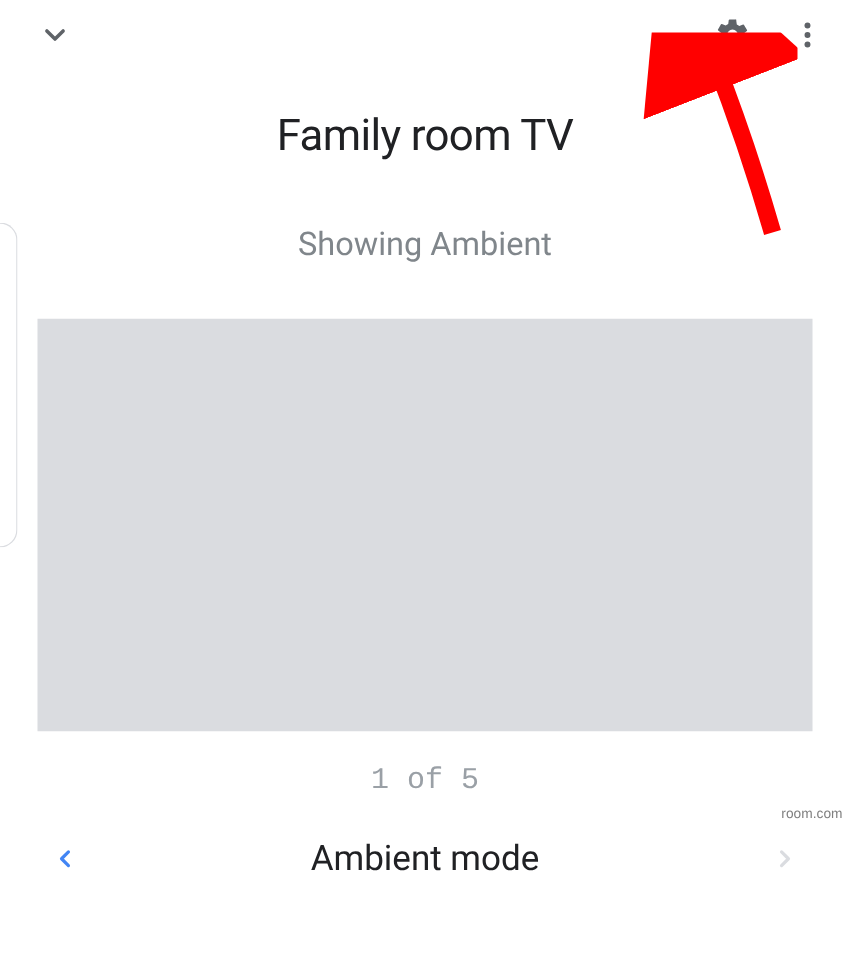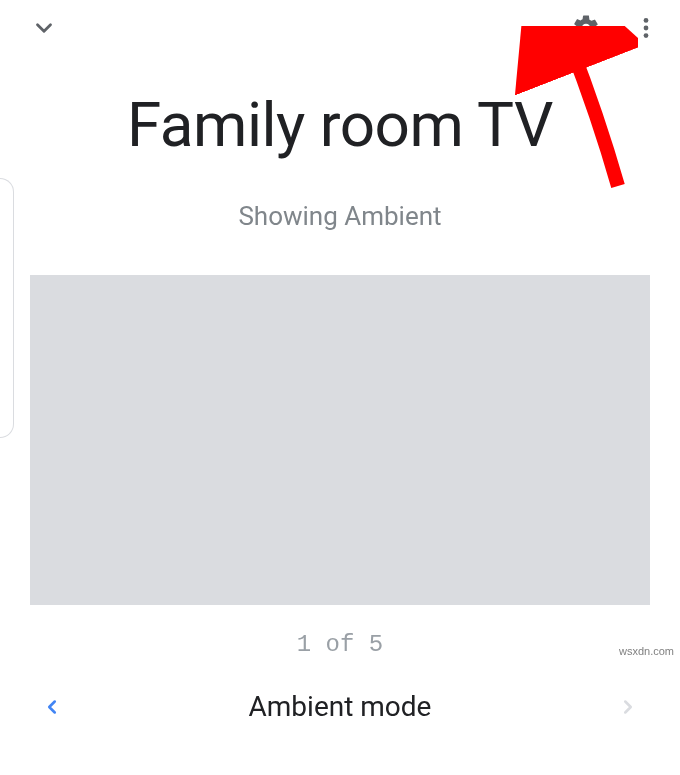--- a/index.html
+++ b/index.html
@@ -15,32 +15,32 @@
       display: flex;
       align-items: center;
       justify-content: space-between;
       padding: 10px 18px 0 28px;
       height: 46px;
     }
     .topbar-left, .topbar-right { display: flex; align-items: center; gap: 28px; }
     .icon-btn { width: 32px; height: 32px; display:flex; align-items:center; justify-content:center; cursor:pointer; color:#5f6368; }
     .title {
       text-align: center;
-      font-size: 62px;
+      font-size: 35px;
       font-weight: 400;
       color: #202124;
       margin-top: 42px;
       letter-spacing: -0.5px;
     }
     .subtitle {
       text-align: center;
       font-size: 26px;
       font-weight: 400;
       color: #80868b;
-      margin-top: 40px;
+      margin-top: 52px;
     }
     .preview {
       margin: 44px 30px 0 30px;
       height: 330px;
       background: #dadce0;
     }
     .side-tab {
       position: absolute;
       left: 0;
       top: 178px;
@@ -142,13 +142,13 @@
 
 <svg class="annotation-arrow" viewBox="0 0 140 170">
   <defs>
     <marker id="ah" markerWidth="10" markerHeight="10" refX="2" refY="5" orient="auto">
       <path d="M0,0 L10,5 L0,10 Z" fill="#ff0000"></path>
     </marker>
   </defs>
   <path d="M 120 160 Q 100 90 72 18" stroke="#ff0000" stroke-width="14" fill="none" marker-end="url(#ah)"></path>
 </svg>
 
-<div class="watermark">wsxdn.com</div>
+<div class="watermark">room.com</div>
 
 </body></html>

